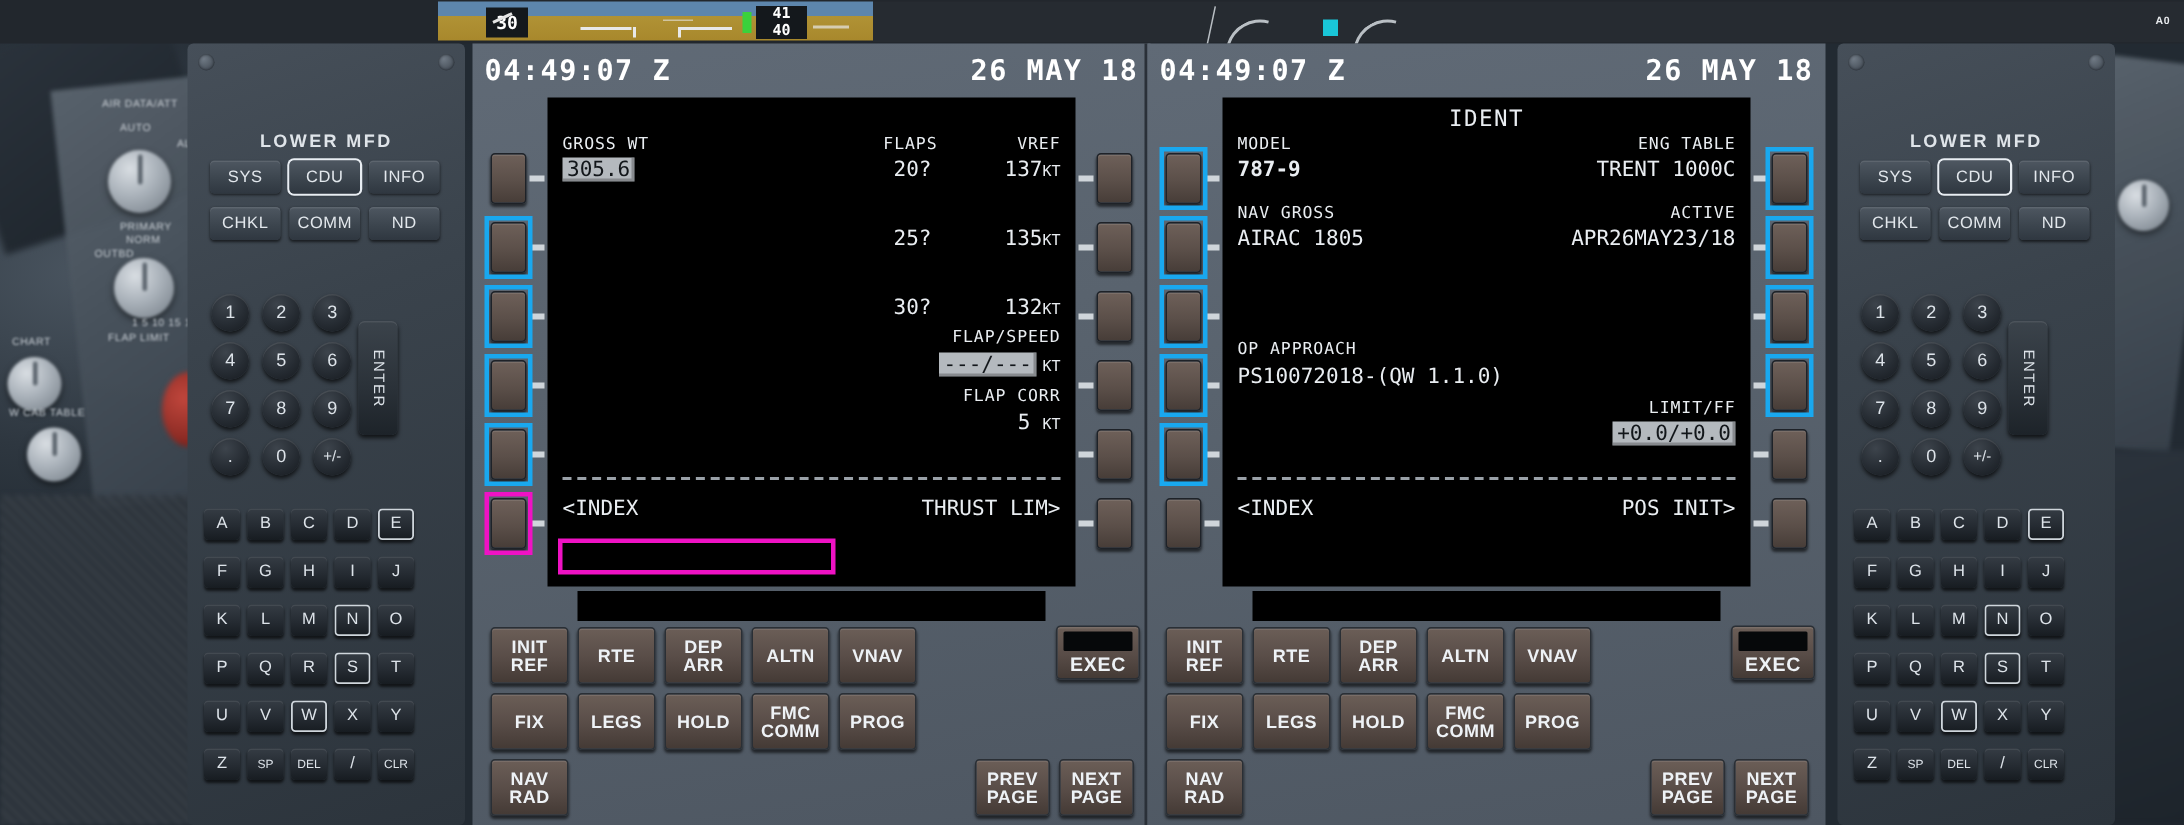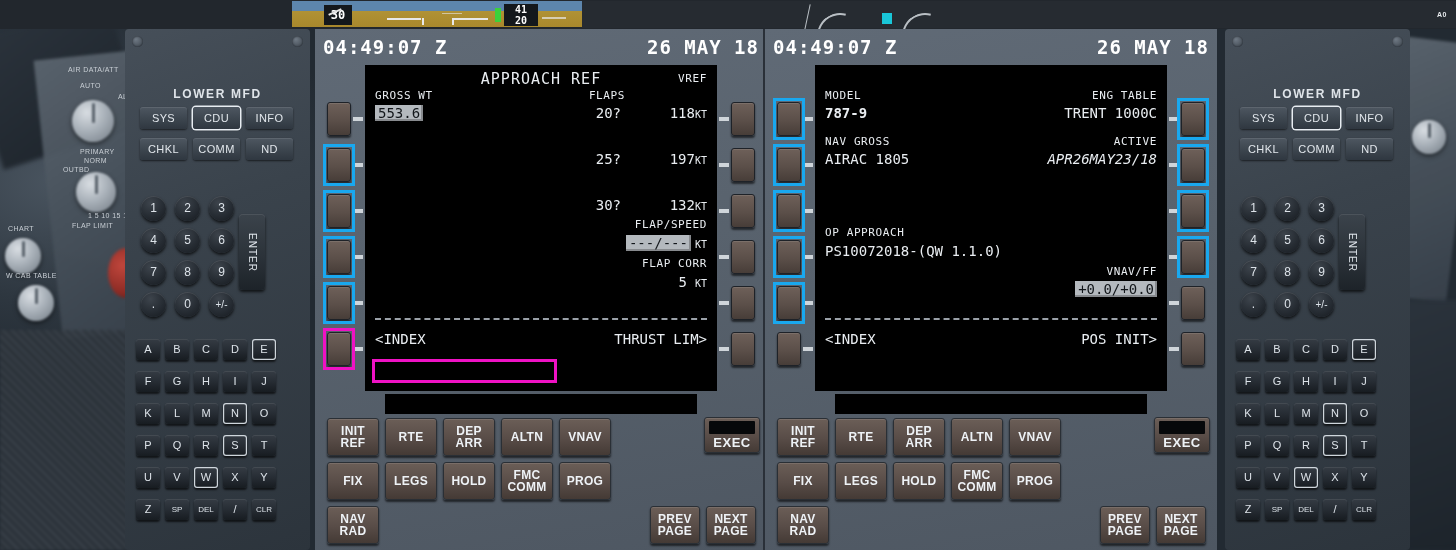--- a/index.html
+++ b/index.html
@@ -298,21 +298,21 @@
     <div class="pfd-tape" style="left:32px;">30</div>
     <div class="pfd-bar" style="left:36px;top:10px;width:14px;transform:rotate(-25deg);background:#e4e4e4;"></div>
     <div class="pfd-bar" style="left:95px;top:17px;width:34px;"></div>
     <div class="pfd-bar" style="left:130px;top:17px;width:2px;height:7px;"></div>
     <div class="pfd-bar" style="left:150px;top:12px;width:20px;height:1px;opacity:.6;"></div>
     <div class="pfd-bar" style="left:160px;top:17px;width:2px;height:7px;"></div>
     <div class="pfd-bar" style="left:162px;top:17px;width:34px;"></div>
     <div class="pfd-green" style="left:203px;"></div>
     <div class="pfd-tape" style="left:212px;width:34px;height:22px;top:3px;line-height:11px;font-size:10px;">
       <span>41</span><br>
-      <span>20</span>
+      <span>40</span>
     </div>
     <div class="pfd-bar" style="left:250px;top:16px;width:24px;opacity:.7;"></div>
   </div>
   <div id="pfd-right-dark">
     <div class="arc" style="left:235px;top:12px;width:46px;height:46px;transform:rotate(-30deg);"></div>
     <div class="arc" style="left:320px;top:12px;width:46px;height:46px;transform:rotate(-30deg);"></div>
     <div class="diag-line" style="left:225px;top:3px;"></div>
     <div id="cyan-glyph" style="left:300px;top:12px;"></div>
     <div class="bg-text" style="left:855px;top:10px;color:#e8ebee;filter:none;font-weight:bold;">A0</div>
   </div>
@@ -489,37 +489,36 @@
 </div>
 
 <div class="cdu" id="cdu-left">
 
   <div class="cdu-header">
     <span>04:49:07 Z</span>
     <span>26 MAY 18</span>
   </div>
 
   <div class="cdu-screen">
-    <div class="scr-title">APPROACH REF</div>
 
     <div class="scr-L scr-small" style="top:24px;">GROSS WT</div>
     <div class="scr-small" style="position:absolute;right:92px;top:24px;">FLAPS</div>
-    <div class="scr-R scr-small" style="top:7px;">VREF</div>
+    <div class="scr-R scr-small" style="top:24px;">VREF</div>
 
     <div class="scr-L" style="top:40px;">
-      <span class="boxfield">553.6</span>
+      <span class="boxfield">305.6</span>
     </div>
     <div style="position:absolute;right:96px;top:40px;">20?</div>
     <div class="scr-R" style="top:40px;">
-      <span>118</span><span class="unit">KT</span>
+      <span>137</span><span class="unit">KT</span>
     </div>
 
     <div style="position:absolute;right:96px;top:86px;">25?</div>
     <div class="scr-R" style="top:86px;">
-      <span>197</span><span class="unit">KT</span>
+      <span>135</span><span class="unit">KT</span>
     </div>
 
     <div style="position:absolute;right:96px;top:132px;">30?</div>
     <div class="scr-R" style="top:132px;">
       <span>132</span><span class="unit">KT</span>
     </div>
 
     <div class="scr-R scr-small" style="top:153px;">FLAP/SPEED</div>
     <div class="scr-R" style="top:170px;">
       <span class="boxfield">---/---</span><span class="unit" style="color:#e9edf1;background:none;padding-left:4px;">KT</span>
@@ -630,35 +629,36 @@
 <div class="cdu-sep" style="left:763px;"></div>
 
 <div class="cdu" id="cdu-right">
 
   <div class="cdu-header">
     <span>04:49:07 Z</span>
     <span>26 MAY 18</span>
   </div>
 
   <div class="cdu-screen">
+    <div class="scr-title">IDENT</div>
 
     <div class="scr-L scr-small" style="top:24px;">MODEL</div>
     <div class="scr-R scr-small" style="top:24px;">ENG TABLE</div>
     <div class="scr-L" style="top:40px;font-weight:bold;">787-9</div>
     <div class="scr-R" style="top:40px;">TRENT 1000C</div>
 
     <div class="scr-L scr-small" style="top:70px;">NAV GROSS</div>
     <div class="scr-R scr-small" style="top:70px;">ACTIVE</div>
     <div class="scr-L" style="top:86px;">AIRAC 1805</div>
-    <div class="scr-R" style="top:86px;font-style:italic;">APR26MAY23/18</div>
+    <div class="scr-R" style="top:86px;">APR26MAY23/18</div>
 
     <div class="scr-L scr-small" style="top:161px;">OP APPROACH</div>
     <div class="scr-L" style="top:178px;">PS10072018-(QW 1.1.0)</div>
 
-    <div class="scr-R scr-small" style="top:200px;">VNAV/FF</div>
+    <div class="scr-R scr-small" style="top:200px;">LIMIT/FF</div>
     <div class="scr-R" style="top:216px;">
       <span class="boxfield">+0.0/+0.0</span>
     </div>
 
     <div class="dashrow" style="top:253px;"></div>
 
     <div class="scr-L" style="top:266px;">&lt;INDEX</div>
     <div class="scr-R" style="top:266px;">POS INIT&gt;</div>
   </div>
 

